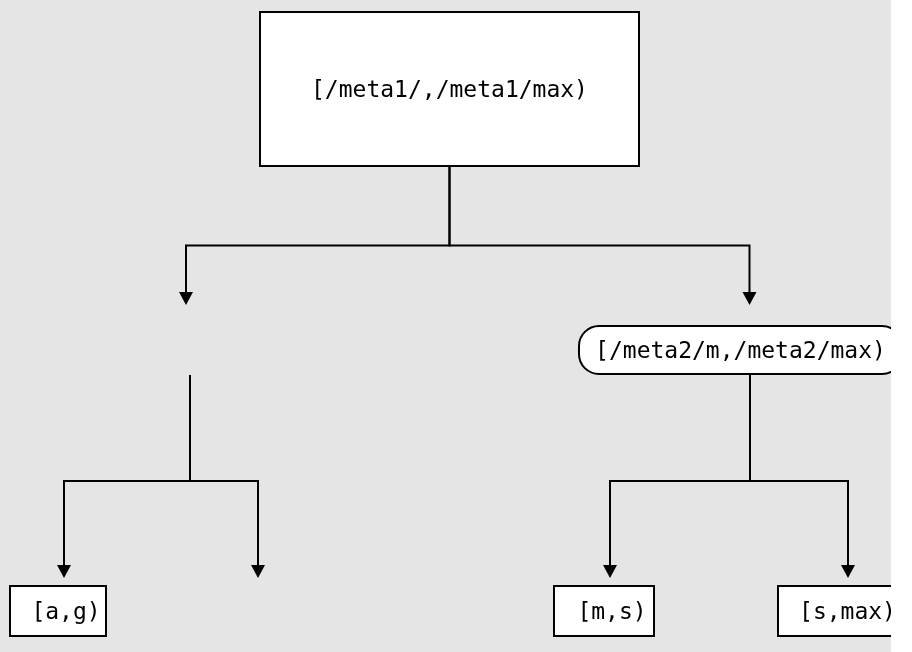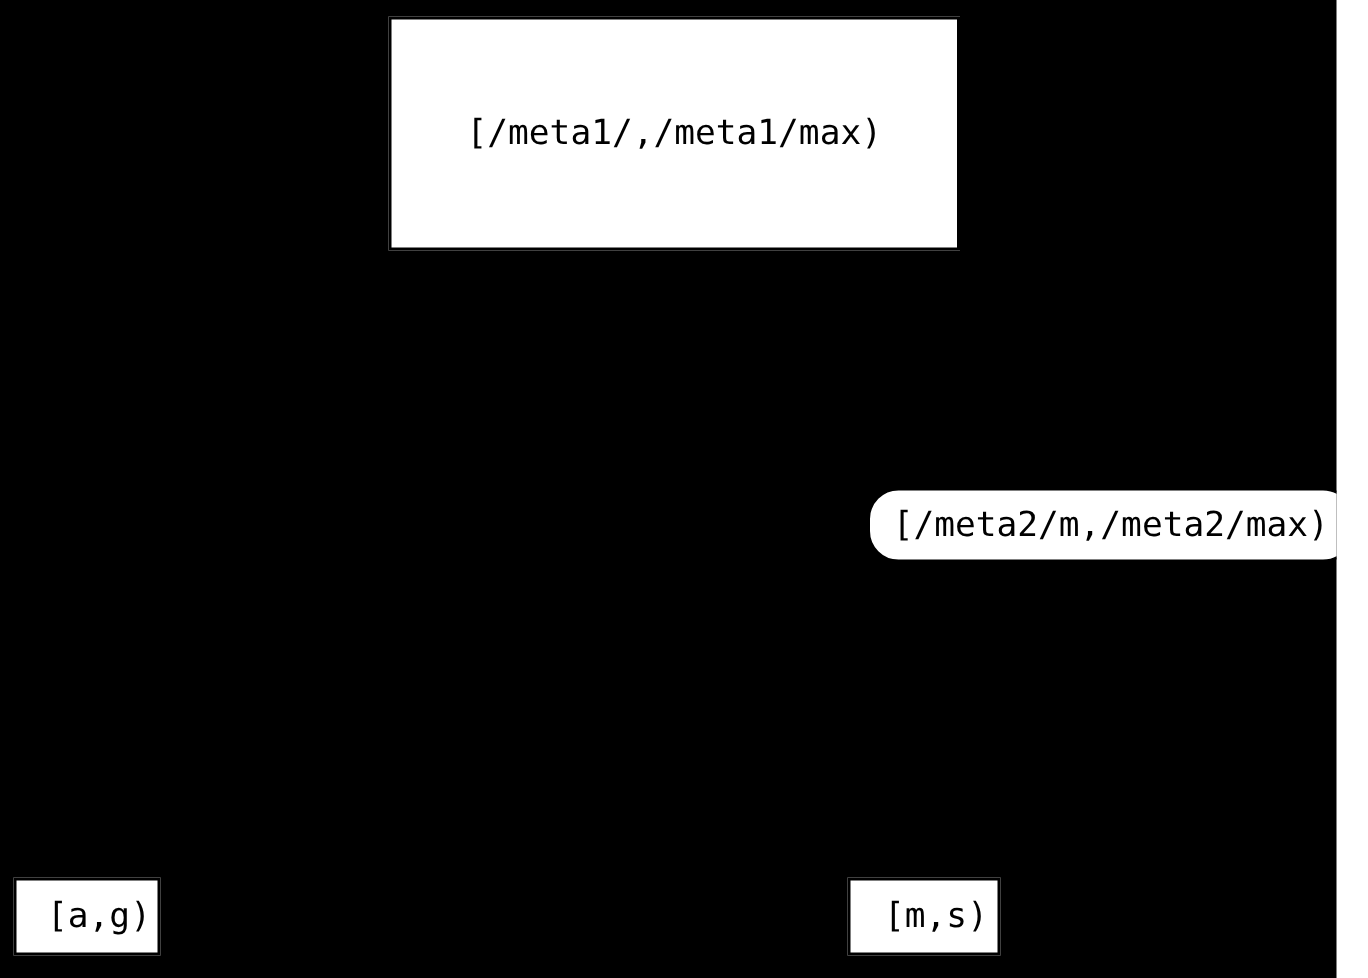--- a/index.html
+++ b/index.html
@@ -8,21 +8,21 @@
     padding: 0;
     background: #ffffff;
   }
   body {
     font-family: "DejaVu Sans Mono", "Liberation Mono", monospace;
   }
   #diagram-root {
     position: relative;
     width: 891px;
     height: 652px;
-    background: #000000;
+    background: #e5e5e5;
     overflow: hidden;
   }
   #edge-layer {
     position: absolute;
     left: 0;
     top: 0;
     width: 912px;
     height: 652px;
   }
   .node-box {
@@ -61,21 +61,21 @@
     border-radius: 21px;
   }
   .node-leaf {
     top: 585px;
     height: 52px;
     font-size: 23px;
     padding-left: 16px;
   }
   .leaf-ag   { left: 9px;   width: 98px; }
   .leaf-gm   { left: 204px; width: 98px; }
-  .leaf-ms   { left: 553px; width: 102px; margin-left: 12px; }
+  .leaf-ms   { left: 553px; width: 102px; }
   .leaf-smax { left: 777px; width: 125px; }
 </style>
 </head>
 <body>
 
 <div id="diagram-root">
 
   <svg id="edge-layer" width="912" height="652" viewBox="0 0 912 652" xmlns="http://www.w3.org/2000/svg" aria-hidden="true">
 
     <g>
@@ -112,14 +112,15 @@
   <div class="node-box node-root">[/meta1/,/meta1/max)</div>
 
 
   <div class="node-box node-mid-right">[/meta2/m,/meta2/max)</div>
 
   <div class="node-box node-leaf leaf-ag">[a,g)</div>
 
 
   <div class="node-box node-leaf leaf-ms">[m,s)</div>
 
+  <div class="node-box node-leaf leaf-smax">[s,max)</div>
 
 </div>
 
 </body></html>

